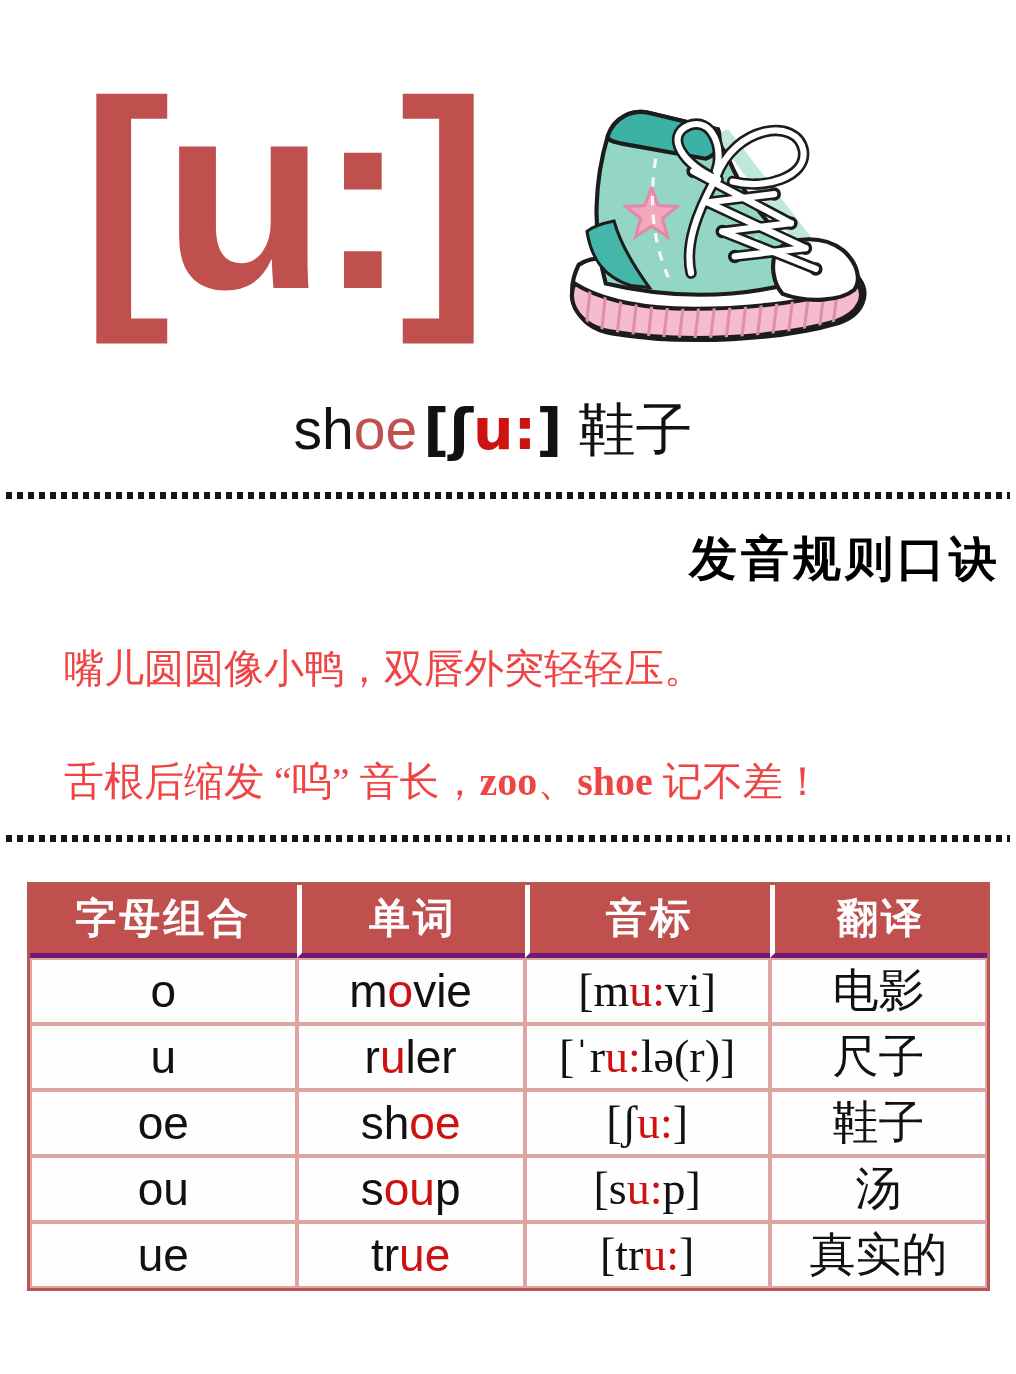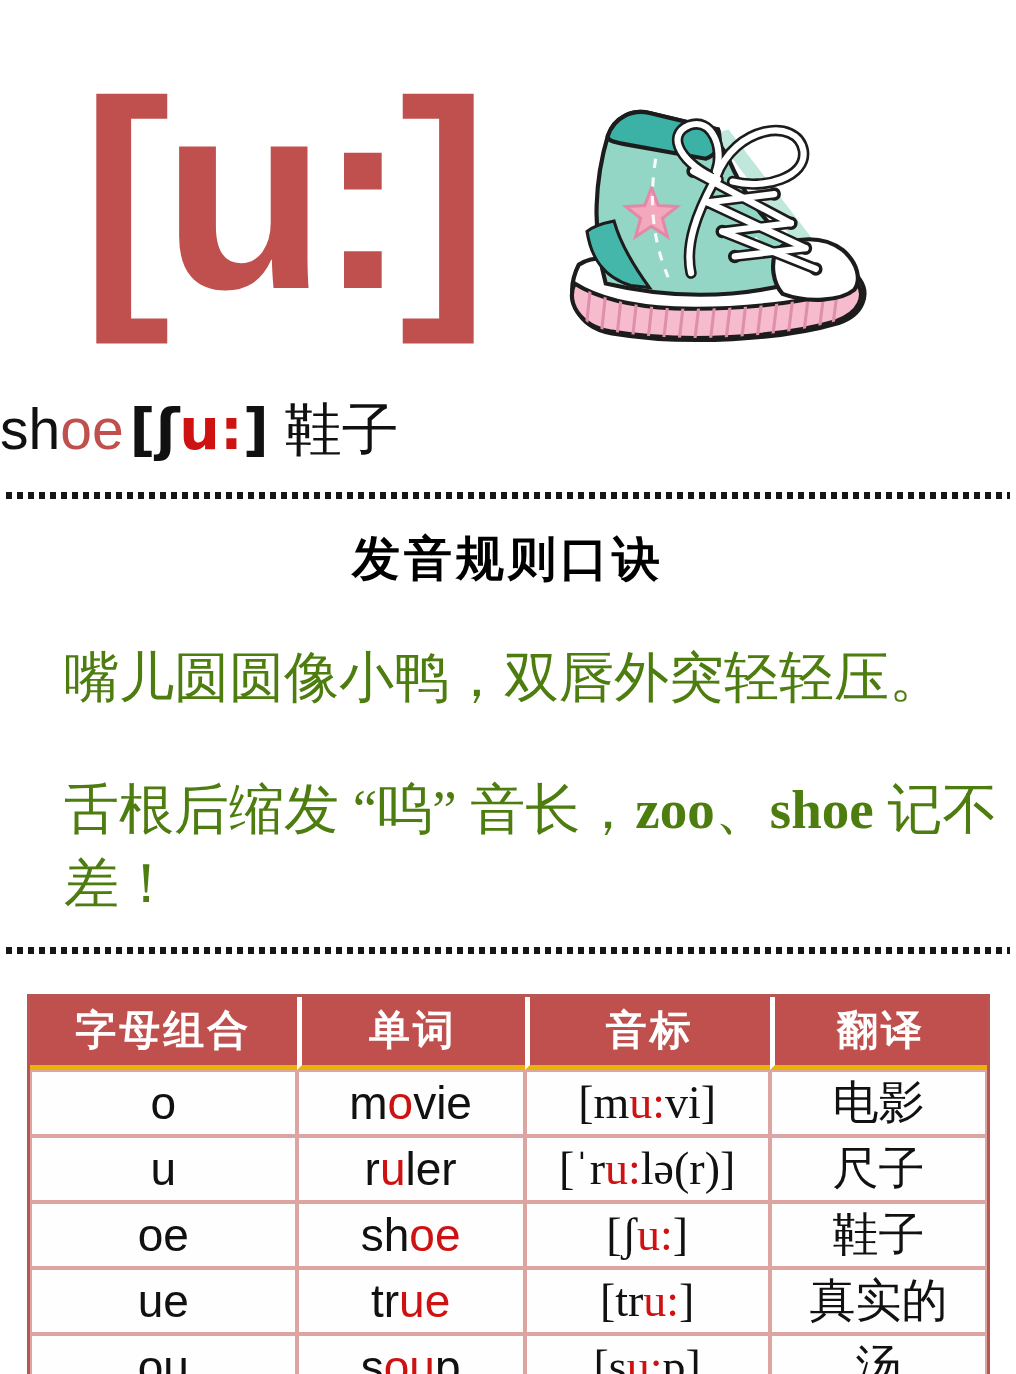--- a/index.html
+++ b/index.html
@@ -5,42 +5,42 @@
   html,body{margin:0;padding:0;background:#fff;}
   body{width:1016px;height:1374px;font-family:"Liberation Sans","DejaVu Sans",sans-serif;color:#111;}
   .page{position:relative;width:1016px;height:1374px;overflow:hidden;background:#fff;}
 
   
   .hero{display:flex;align-items:flex-start;padding:64px 0 0 66px;height:306px;}
   .symbol{font-size:268px;line-height:0.98;font-weight:700;color:#C0504D;letter-spacing:-8px;width:430px;text-align:center;}
   .shoe-wrap{margin:26px 0 0 64px;}
 
   
-  .caption{margin-top:28px;padding-right:30px;text-align:left;font-size:57px;line-height:1.1;white-space:nowrap;}
+  .caption{margin-top:28px;padding-right:30px;text-align:center;font-size:57px;line-height:1.1;white-space:nowrap;}
   .caption .red-soft{color:#C0504D;}
   .caption .ipa{font-weight:700;font-family:"DejaVu Sans","Liberation Sans",sans-serif;margin-left:6px;}
   .caption .red-bright{color:#CE1212;}
   .caption .cn{font-family:"Liberation Serif","DejaVu Serif",serif;margin-left:16px;}
 
   
   .dotted{height:7px;margin:0 6px;background:repeating-linear-gradient(to right,#161616 0 6px,transparent 6px 11px);}
   .dotted.first{margin-top:30px;}
   .dotted.second{margin-top:26px;}
 
   
-  .heading{margin:28px 15px 0;text-align:center;font-size:48px;font-weight:800;letter-spacing:4px;color:#000;}
-  .mn{font-family:"Liberation Serif","DejaVu Serif",serif;font-size:55px;color:#4d7c0f;margin:0;padding-left:64px;}
+  .heading{margin:28px 15px 0;text-align:right;font-size:48px;font-weight:800;letter-spacing:4px;color:#000;}
+  .mn{font-family:"Liberation Serif","DejaVu Serif",serif;font-size:40px;color:#ef4444;margin:0;padding-left:64px;}
   .mn.l1{margin-top:50px;}
   .mn.l2{margin-top:58px;}
   .mn .latin{font-weight:700;}
 
   
   table.phonics{border-collapse:separate;border-spacing:0;margin:40px 0 0 27px;width:963px;border:3px solid #B85752;}
   table.phonics th{background:#C0504D;color:#fff;font-size:41px;font-weight:700;letter-spacing:3px;height:68px;
-    border-left:5px solid #fff;border-bottom:5px solid #eab308;padding:0;text-align:center;}
+    border-left:5px solid #fff;border-bottom:5px solid #701a75;padding:0;text-align:center;}
   table.phonics th:first-child{border-left:none;}
   table.phonics td{height:58px;text-align:center;font-size:46px;border:2px solid #DCA5A2;padding:0;background:#fffefe;}
   td.ipa{font-family:Liberation Serif, serif;}
   td.cn{font-family:Liberation Mono, monospace;font-size:44px;}
   .red{color:#CE1212;}
 </style>
 </head>
 <body>
 
 <div class="page">
@@ -177,28 +177,28 @@
 
 
     <tr>
       <td class="combo">oe</td>
       <td class="word"><span>sh</span><span class="red">oe</span><span></span></td>
       <td class="ipa"><span>[ʃ</span><span class="red">u:</span><span>]</span></td>
       <td class="cn">鞋子</td>
     </tr>
 
     <tr>
+      <td class="combo">ou</td>
+      <td class="word"><span>s</span><span class="red">ou</span><span>p</span></td>
+      <td class="ipa"><span>[s</span><span class="red">u:</span><span>p]</span></td>
+      <td class="cn">汤</td>
+    </tr>
+
+    <tr>
       <td class="combo">ue</td>
       <td class="word"><span>tr</span><span class="red">ue</span><span></span></td>
       <td class="ipa"><span>[tr</span><span class="red">u:</span><span>]</span></td>
       <td class="cn">真实的</td>
     </tr>
-
-    <tr>
-      <td class="combo">ou</td>
-      <td class="word"><span>s</span><span class="red">ou</span><span>p</span></td>
-      <td class="ipa"><span>[s</span><span class="red">u:</span><span>p]</span></td>
-      <td class="cn">汤</td>
-    </tr>
   </tbody>
   </table>
 
 </div>
 
 </body></html>

